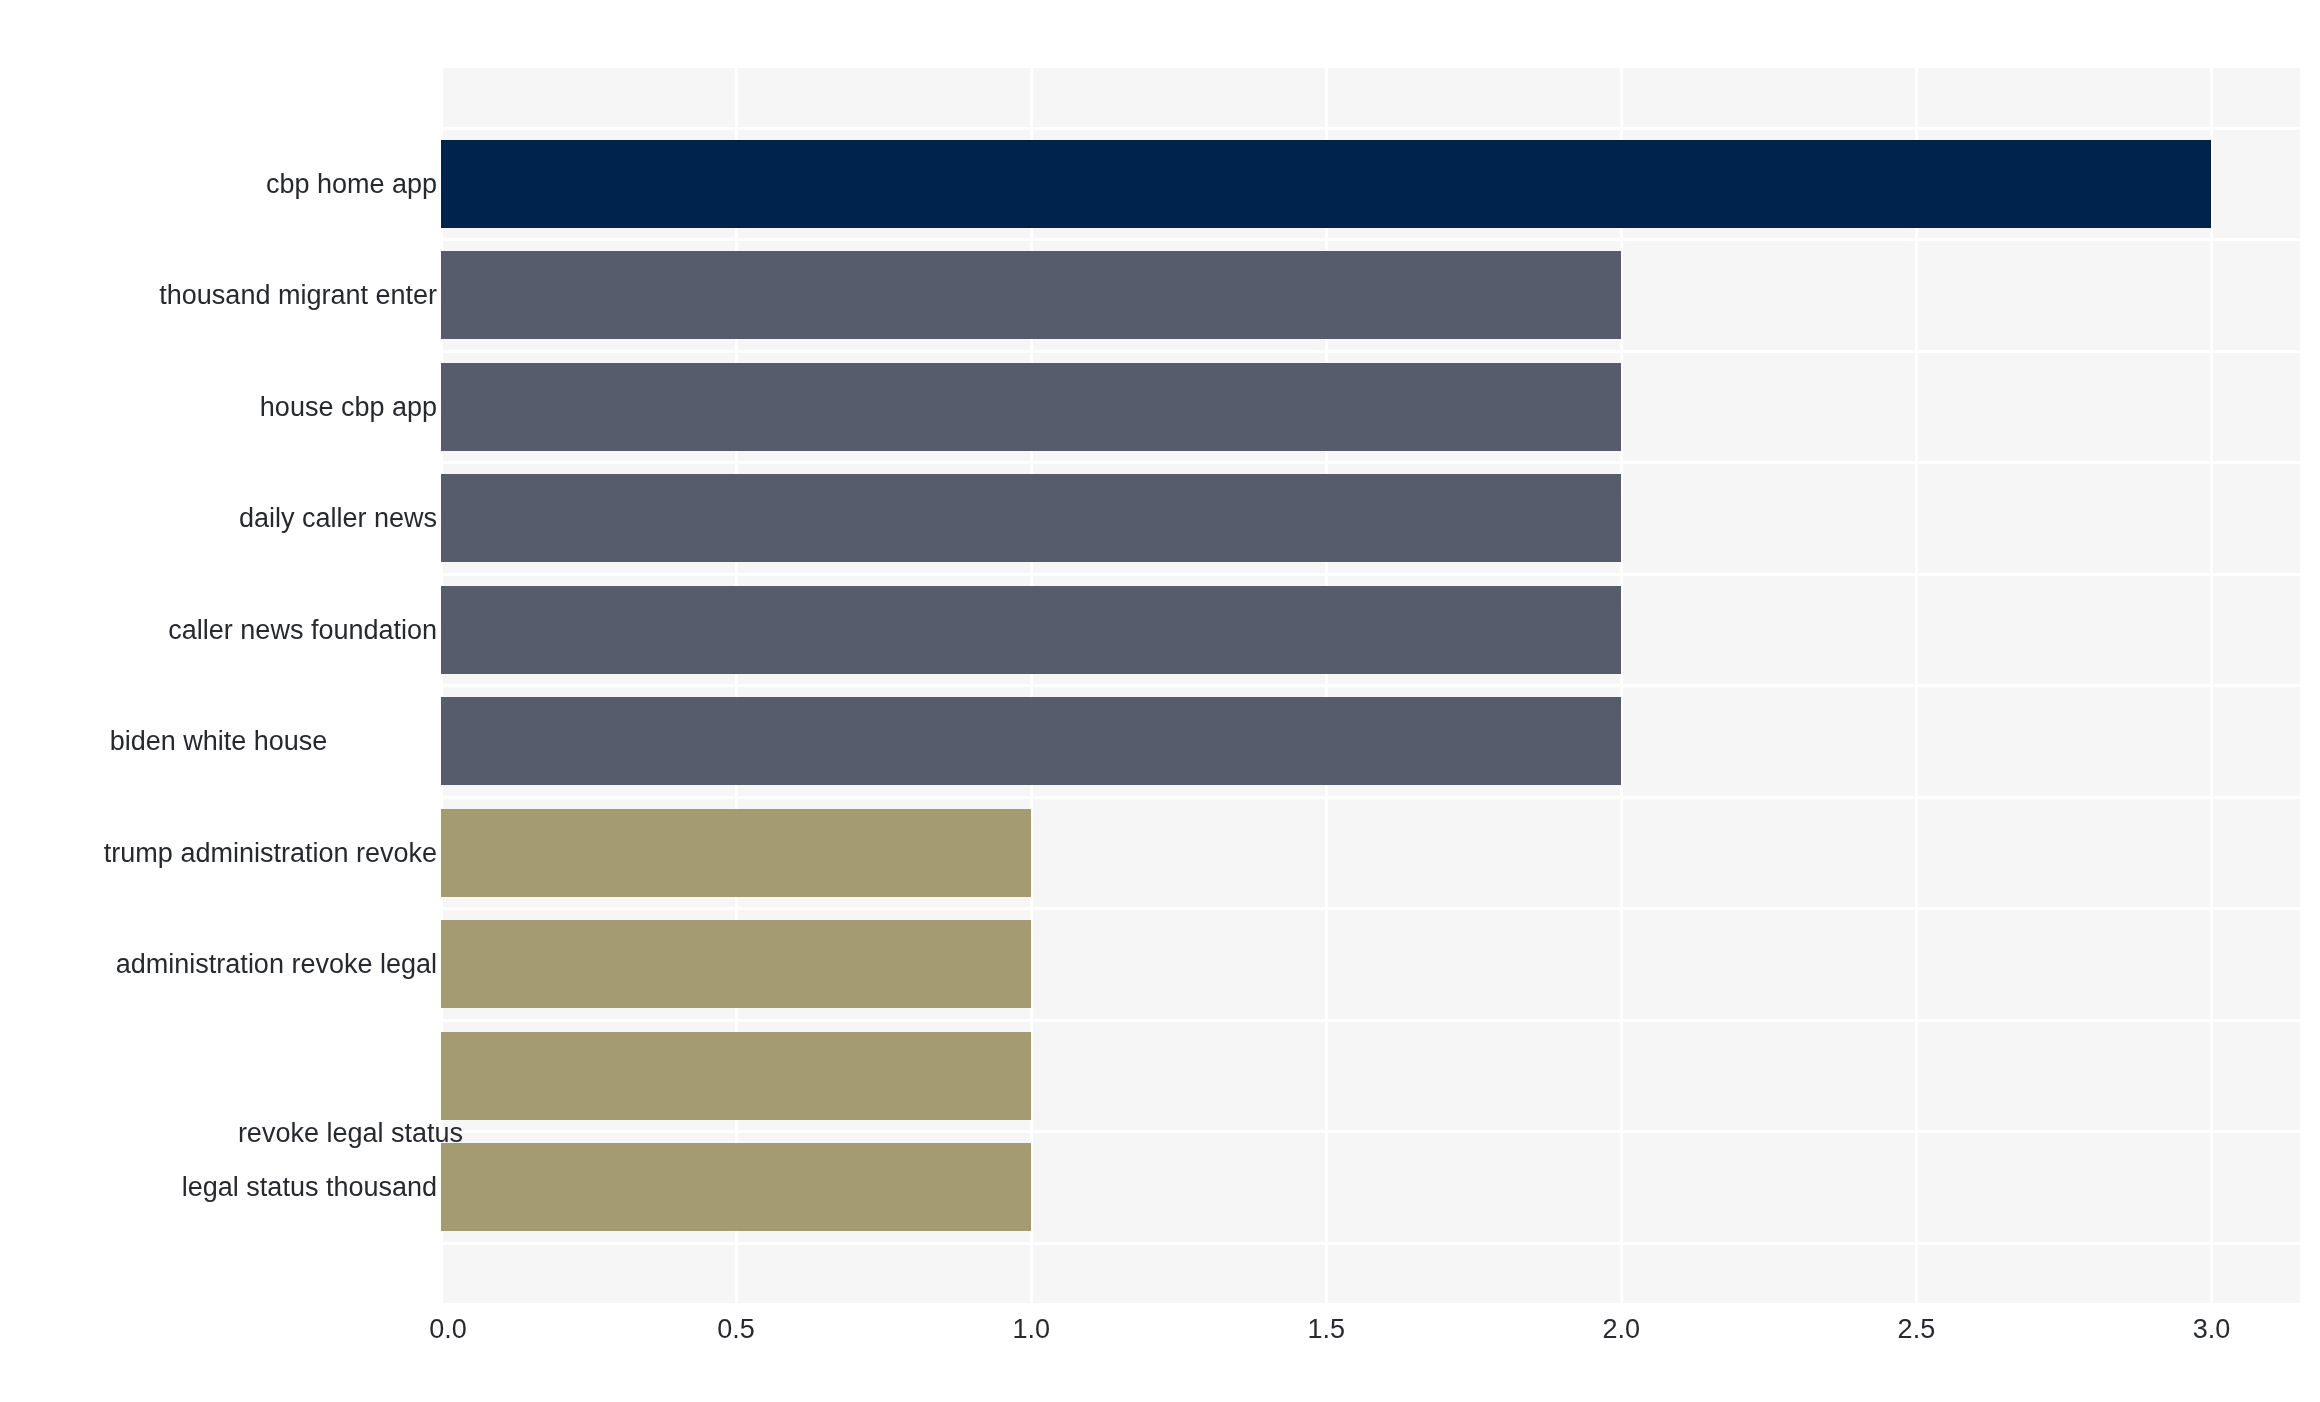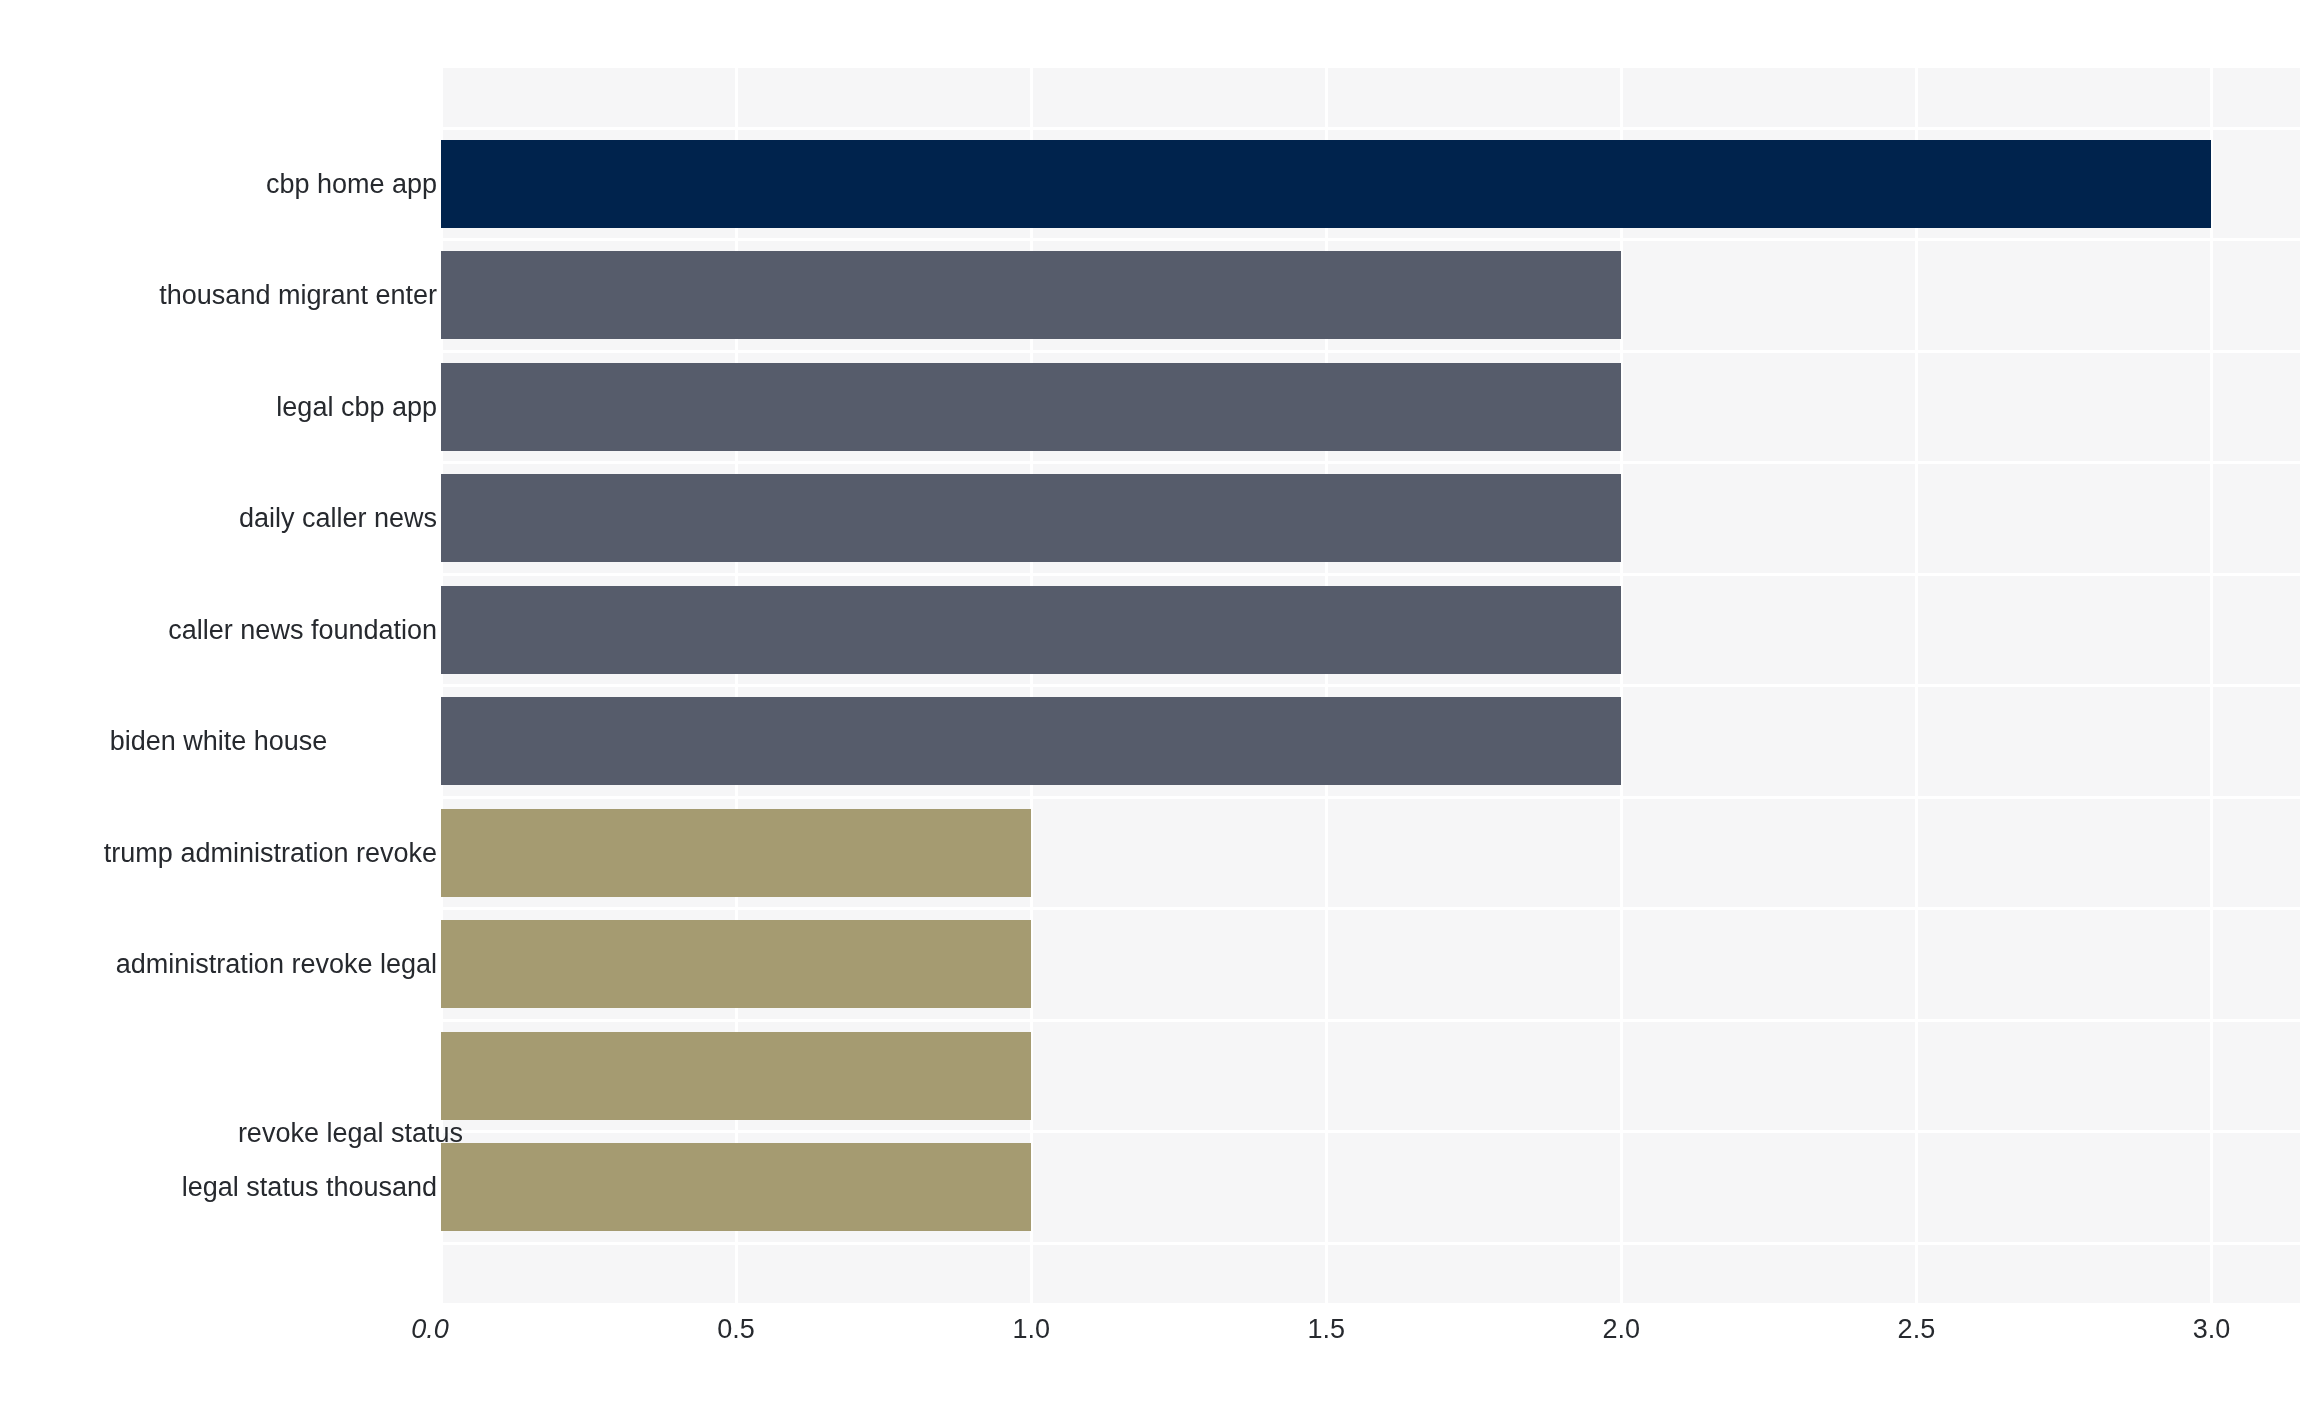--- a/index.html
+++ b/index.html
@@ -138,31 +138,31 @@
       <div class="hgrid" style="top: 1062px;"></div>
       <div class="bar" title="revoke legal status: 1" style="top: 963.75px; width: 590.159px; background: rgb(165, 155, 113);"></div>
       <div class="hgrid" style="top: 1173.5px;"></div>
       <div class="bar" title="legal status thousand: 1" style="top: 1075.25px; width: 590.159px; background: rgb(165, 155, 113);"></div>
       <div class="hgrid" style="top: 58.5px;"></div>
     </div>
 
   <div id="ytick-layer">
       <div class="ytick" style="top: 167.75px;">cbp home app</div>
       <div class="ytick" style="top: 279.25px;">thousand migrant enter</div>
-      <div class="ytick" style="top: 390.75px;">legal cbp app</div>
+      <div class="ytick" style="top: 390.75px;">house cbp app</div>
       <div class="ytick" style="top: 502.25px;">daily caller news</div>
       <div class="ytick" style="top: 613.75px;">caller news foundation</div>
       <div class="ytick" style="top: 725.25px; text-align: center;">biden white house</div>
       <div class="ytick" style="top: 836.75px;">trump administration revoke</div>
       <div class="ytick" style="top: 948.25px;">administration revoke legal</div>
       <div class="ytick" style="top: 1117px; padding-left: 26px;">revoke legal status</div>
       <div class="ytick" style="top: 1171.25px;">legal status thousand</div>
     </div>
   <div id="xtick-layer">
-      <div class="xtick" style="left: 430px; font-style: italic;">0.0</div>
+      <div class="xtick" style="left: 448px;">0.0</div>
       <div class="xtick" style="left: 736.079px;">0.5</div>
       <div class="xtick" style="left: 1031.16px;">1.0</div>
       <div class="xtick" style="left: 1326.24px;">1.5</div>
       <div class="xtick" style="left: 1621.32px;">2.0</div>
       <div class="xtick" style="left: 1916.4px;">2.5</div>
       <div class="xtick" style="left: 2211.48px;">3.0</div>
     </div>
 
 
 </div>

